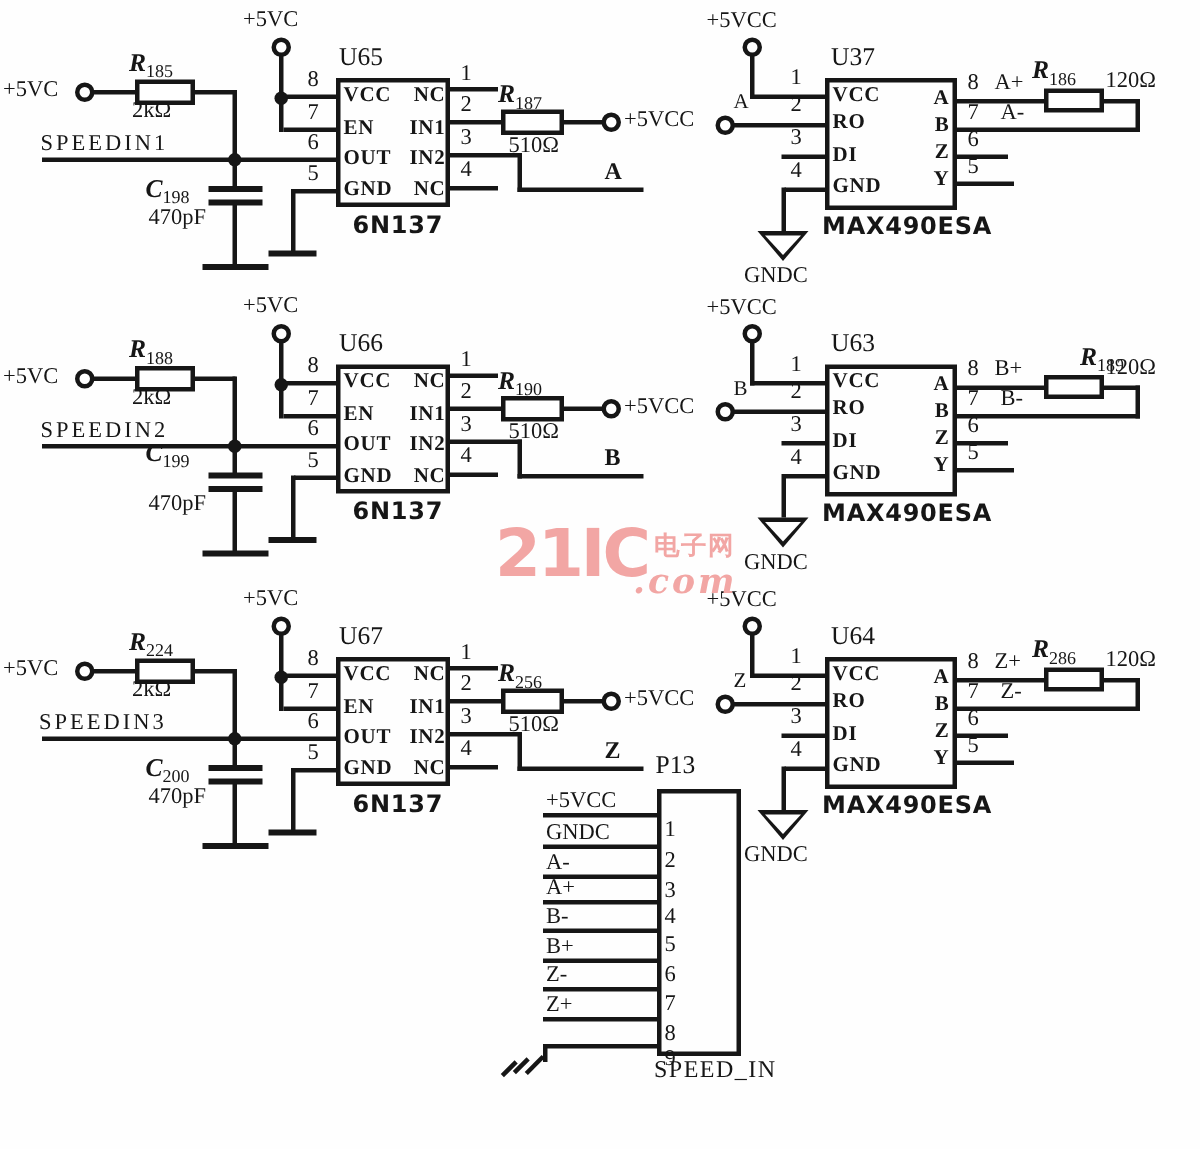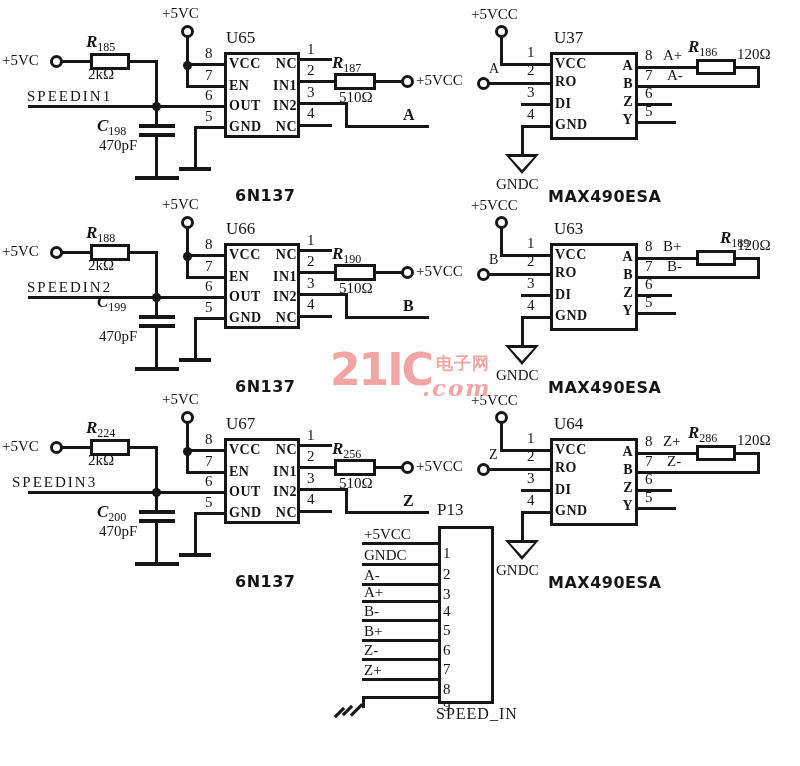--- a/index.html
+++ b/index.html
@@ -9,21 +9,21 @@
   .w{position:absolute;background:#161616;height:3px;}
   .circ{position:absolute;width:13px;height:13px;border:3px solid #161616;border-radius:50%;
         background:#fff;box-sizing:border-box;}
   .dot{position:absolute;width:9px;height:9px;border-radius:50%;background:#161616;}
   .res{position:absolute;background:#fff;border:3px solid #161616;box-sizing:border-box;}
   .box{position:absolute;border:3px solid #161616;box-sizing:border-box;background:transparent;}
   .t{position:absolute;font:15px "Liberation Serif",serif;white-space:nowrap;color:#161616;}
   .t.b{font-weight:bold;font-size:16px;}
   .t.sm{font-size:14px;}
   .ref{position:absolute;font:17px "Liberation Serif",serif;white-space:nowrap;}
-  .part{position:absolute;font:bold 16px "DejaVu Sans",sans-serif;white-space:nowrap;letter-spacing:0.5px;margin-top:46px;}
+  .part{position:absolute;font:bold 16px "DejaVu Sans",sans-serif;white-space:nowrap;letter-spacing:0.5px;}
   .pin{position:absolute;font:600 14px "Liberation Serif",serif;white-space:nowrap;letter-spacing:0.5px;}
   .pr{text-align:right;}
   .rl{position:absolute;font:italic bold 17px "Liberation Serif",serif;white-space:nowrap;}
   .rl sub{font:12px "Liberation Serif",serif;font-style:normal;}
   .sig{letter-spacing:2px;}
   .gt-o{position:absolute;width:0;height:0;border-left:17px solid transparent;
         border-right:17px solid transparent;border-top:20px solid #161616;}
   .gt-i{position:absolute;width:0;height:0;border-left:12px solid transparent;
         border-right:12px solid transparent;border-top:13px solid #fff;}
   .hatch{position:absolute;width:3px;height:13px;background:#161616;transform:rotate(45deg);}
@@ -282,21 +282,21 @@
 
   <span class="t" style="left:2px;top:52px">+5VC</span>
   <span class="circ" style="left:50px;top:55px"></span>
   <div class="w" style="left:62px;top:60px;width:30px"></div>
   <div class="res" style="left:90px;top:53px;width:40px;height:17px"></div>
   <span class="rl" style="left:86px;top:32px"><i>R</i><sub>224</sub></span>
   <span class="t" style="left:88px;top:66px">2kΩ</span>
   <div class="w" style="left:129px;top:60px;width:28px"></div>
   <div class="w" style="left:155px;top:60px;width:3px;height:49px"></div>
 
-  <span class="t sig" style="left:12px;top:88px">SPEEDIN3</span>
+  <span class="t sig" style="left:26px;top:88px">SPEEDIN3</span>
   <div class="w" style="left:28px;top:105px;width:196px"></div>
   <span class="dot" style="left:152px;top:102px"></span>
 
   <div class="w" style="left:155px;top:107px;width:3px;height:19px"></div>
   <div class="w" style="left:139px;top:124px;width:36px;height:4px"></div>
   <div class="w" style="left:139px;top:133px;width:36px;height:4px"></div>
   <div class="w" style="left:155px;top:136px;width:3px;height:41px"></div>
   <div class="w" style="left:135px;top:176px;width:44px;height:4px"></div>
   <span class="rl" style="left:97px;top:116px"><i>C</i><sub>200</sub></span>
   <span class="t" style="left:99px;top:137px">470pF</span>

